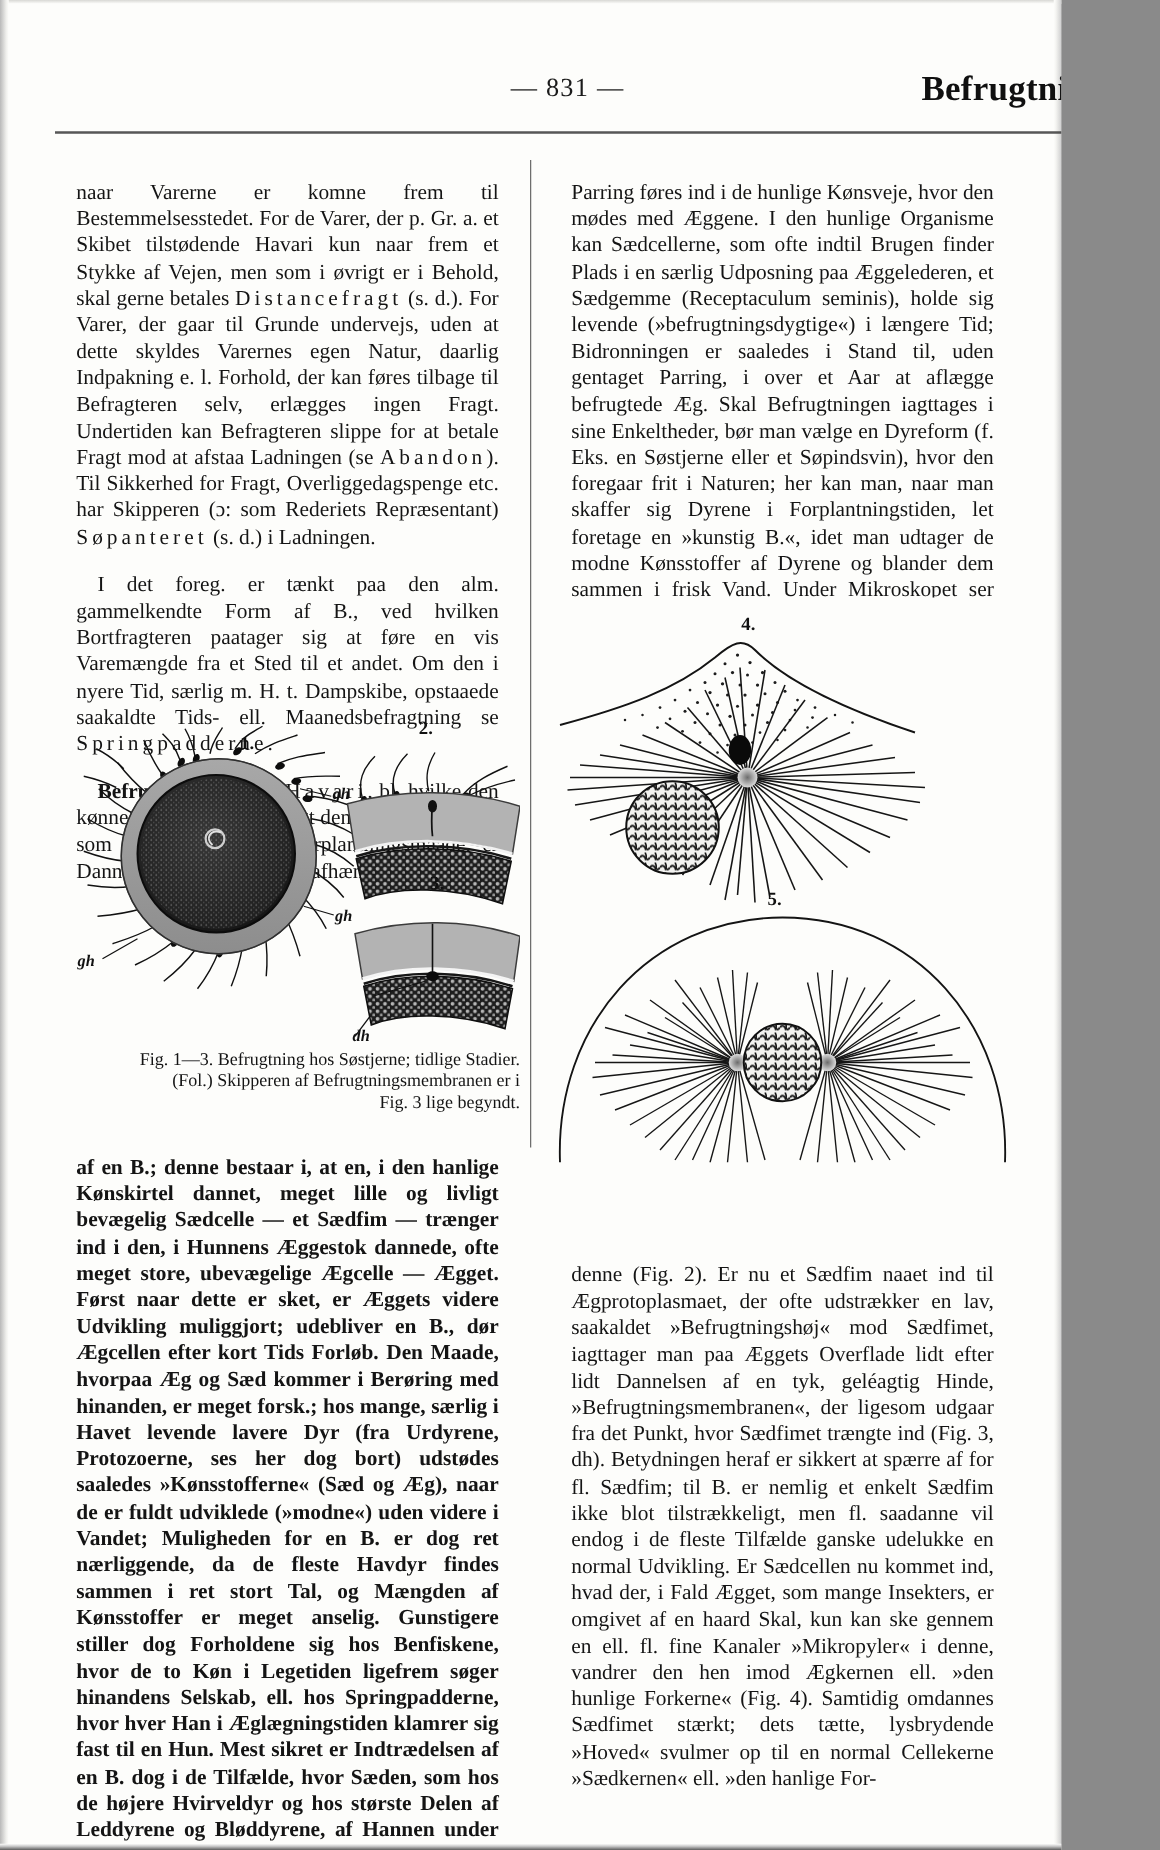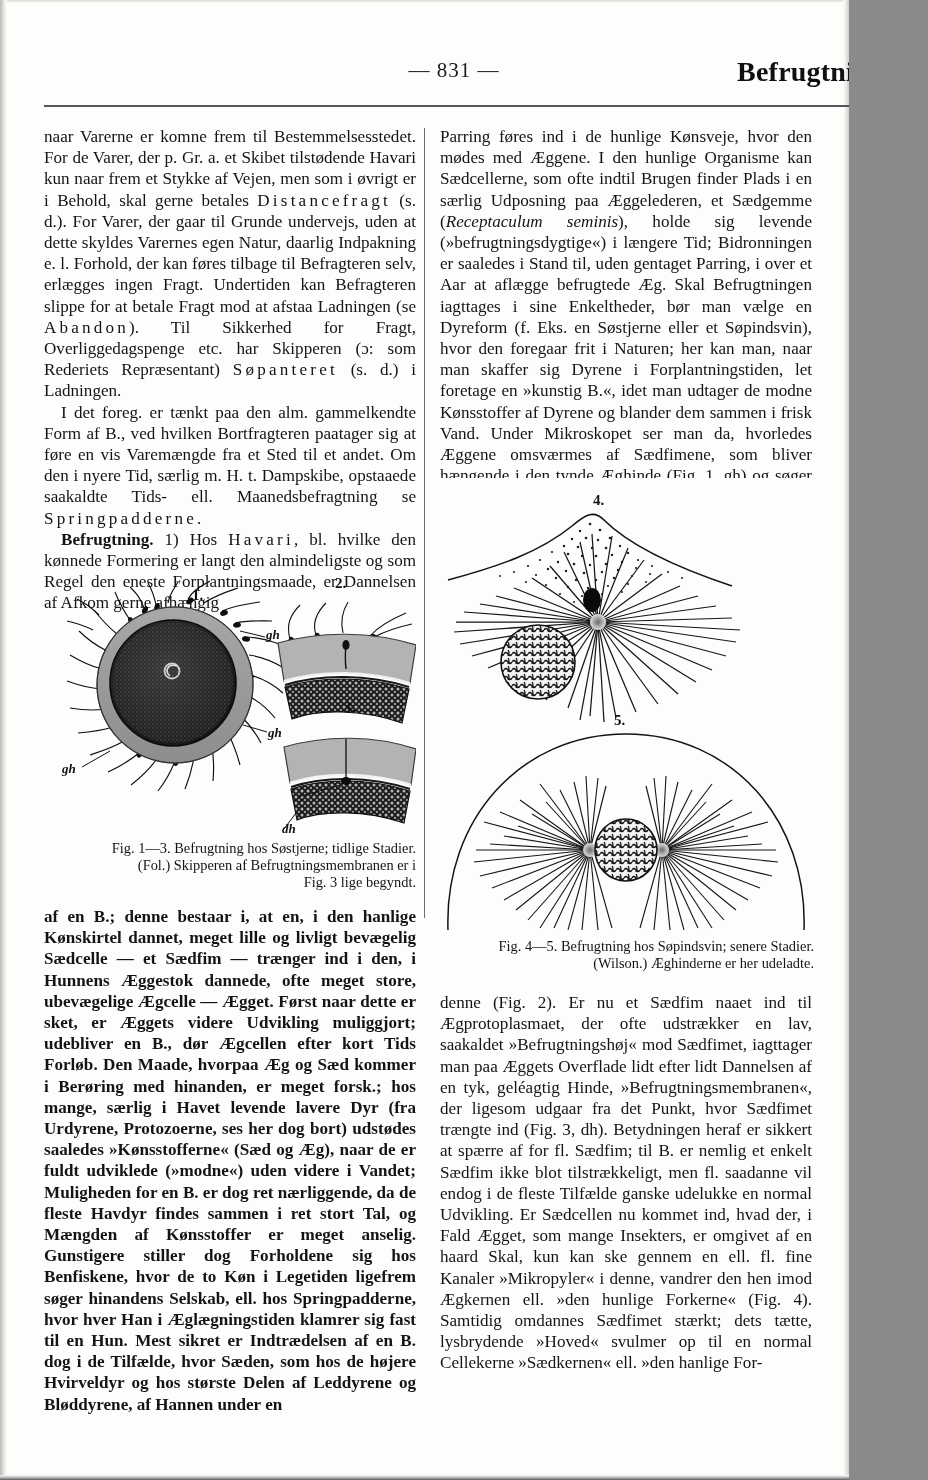--- a/index.html
+++ b/index.html
@@ -91,37 +91,37 @@
     line-height: 21.2px;
     text-align: justify;
     color: #141414;
     -webkit-hyphens: none;
     hyphens: none;
   }
   .col-left  { left: 44px; }
   .col-right { left: 440px; }
 
   .col p {
-    margin: 0;
+    margin: 17px;
     text-align: justify;
   }
   .col p.indent { text-indent: 17px; }
 
   .colrule {
     position: absolute;
     left: 424px;
     top: 128px;
     width: 1px;
     height: 790px;
     background: #4a4a4a;
     opacity: 0.8;
   }
 
   .sp { letter-spacing: 3.2px; }
-  .it { font-style: italic; }
+  .it { }
   .bd { font-weight: bold; }
   .sig {
     display: block;
     text-align: right;
     font-style: italic;
     margin-top: -21.2px;
   }
   .sig-line { text-align: left; }
 
   
@@ -523,24 +523,20 @@
         <circle cx="222" cy="360" r="7" fill="url(#asterCore)"></circle>
 
         <circle cx="186" cy="360" r="31" fill="url(#chromatin)" stroke="#111" stroke-width="1.6"></circle>
       </g>
     </svg>
 
     <div class="fignum" style="left:153px; top:2px;">4.</div>
     <div class="fignum" style="left:174px; top:222px;">5.</div>
   </div>
 
-  <div class="figcap fig45-cap">
-    <span>Fig. 4—5.  Befrugtning hos Søpindsvin; senere Stadier.</span><br>
-    <span>(Wilson.)  Æghinderne er her udeladte.</span>
-  </div>
 
   <div class="col col-left" style="top:906px;font-weight:bold;">
     <p>af en B.; denne bestaar i, at en, i den hanlige Kønskirtel dannet, meget lille og livligt bevægelig Sædcelle — et Sædfim — trænger ind i den, i Hunnens Æggestok dannede, ofte meget store, ubevægelige Ægcelle — Ægget. Først naar dette er sket, er Æggets videre Udvikling muliggjort; udebliver en B., dør Ægcellen efter kort Tids Forløb. Den Maade, hvorpaa Æg og Sæd kommer i Berøring med hinanden, er meget forsk.; hos mange, særlig i Havet levende lavere Dyr (fra Urdyrene, Protozoerne, ses her dog bort) udstødes saaledes »Kønsstofferne« (Sæd og Æg), naar de er fuldt udviklede (»modne«) uden videre i Vandet; Muligheden for en B. er dog ret nærliggende, da de fleste Havdyr findes sammen i ret stort Tal, og Mængden af Kønsstoffer er meget anselig. Gunstigere stiller dog Forholdene sig hos Benfiskene, hvor de to Køn i Legetiden ligefrem søger hinandens Selskab, ell. hos Springpadderne, hvor hver Han i Æglægningstiden klamrer sig fast til en Hun. Mest sikret er Indtrædelsen af en B. dog i de Tilfælde, hvor Sæden, som hos de højere Hvirveldyr og hos største Delen af Leddyrene og Bløddyrene, af Hannen under en</p>
   </div>
 
   <div class="col col-right" style="top:992px;">
     <p>denne (Fig. 2). Er nu et Sædfim naaet ind til Ægprotoplasmaet, der ofte udstrækker en lav, saakaldet »Befrugtningshøj« mod Sædfimet, iagttager man paa Æggets Overflade lidt efter lidt Dannelsen af en tyk, geléagtig Hinde, »Befrugtningsmembranen«, der ligesom udgaar fra det Punkt, hvor Sædfimet trængte ind (Fig. 3, dh). Betydningen heraf er sikkert at spærre af for fl. Sædfim; til B. er nemlig et enkelt Sædfim ikke blot tilstrækkeligt, men fl. saadanne vil endog i de fleste Tilfælde ganske udelukke en normal Udvikling. Er Sædcellen nu kommet ind, hvad der, i Fald Ægget, som mange Insekters, er omgivet af en haard Skal, kun kan ske gennem en ell. fl. fine Kanaler »Mikropyler« i denne, vandrer den hen imod Ægkernen ell. »den hunlige Forkerne« (Fig. 4). Samtidig omdannes Sædfimet stærkt; dets tætte, lysbrydende »Hoved« svulmer op til en normal Cellekerne »Sædkernen« ell. »den hanlige For-</p>
   </div>
 
 </div>

